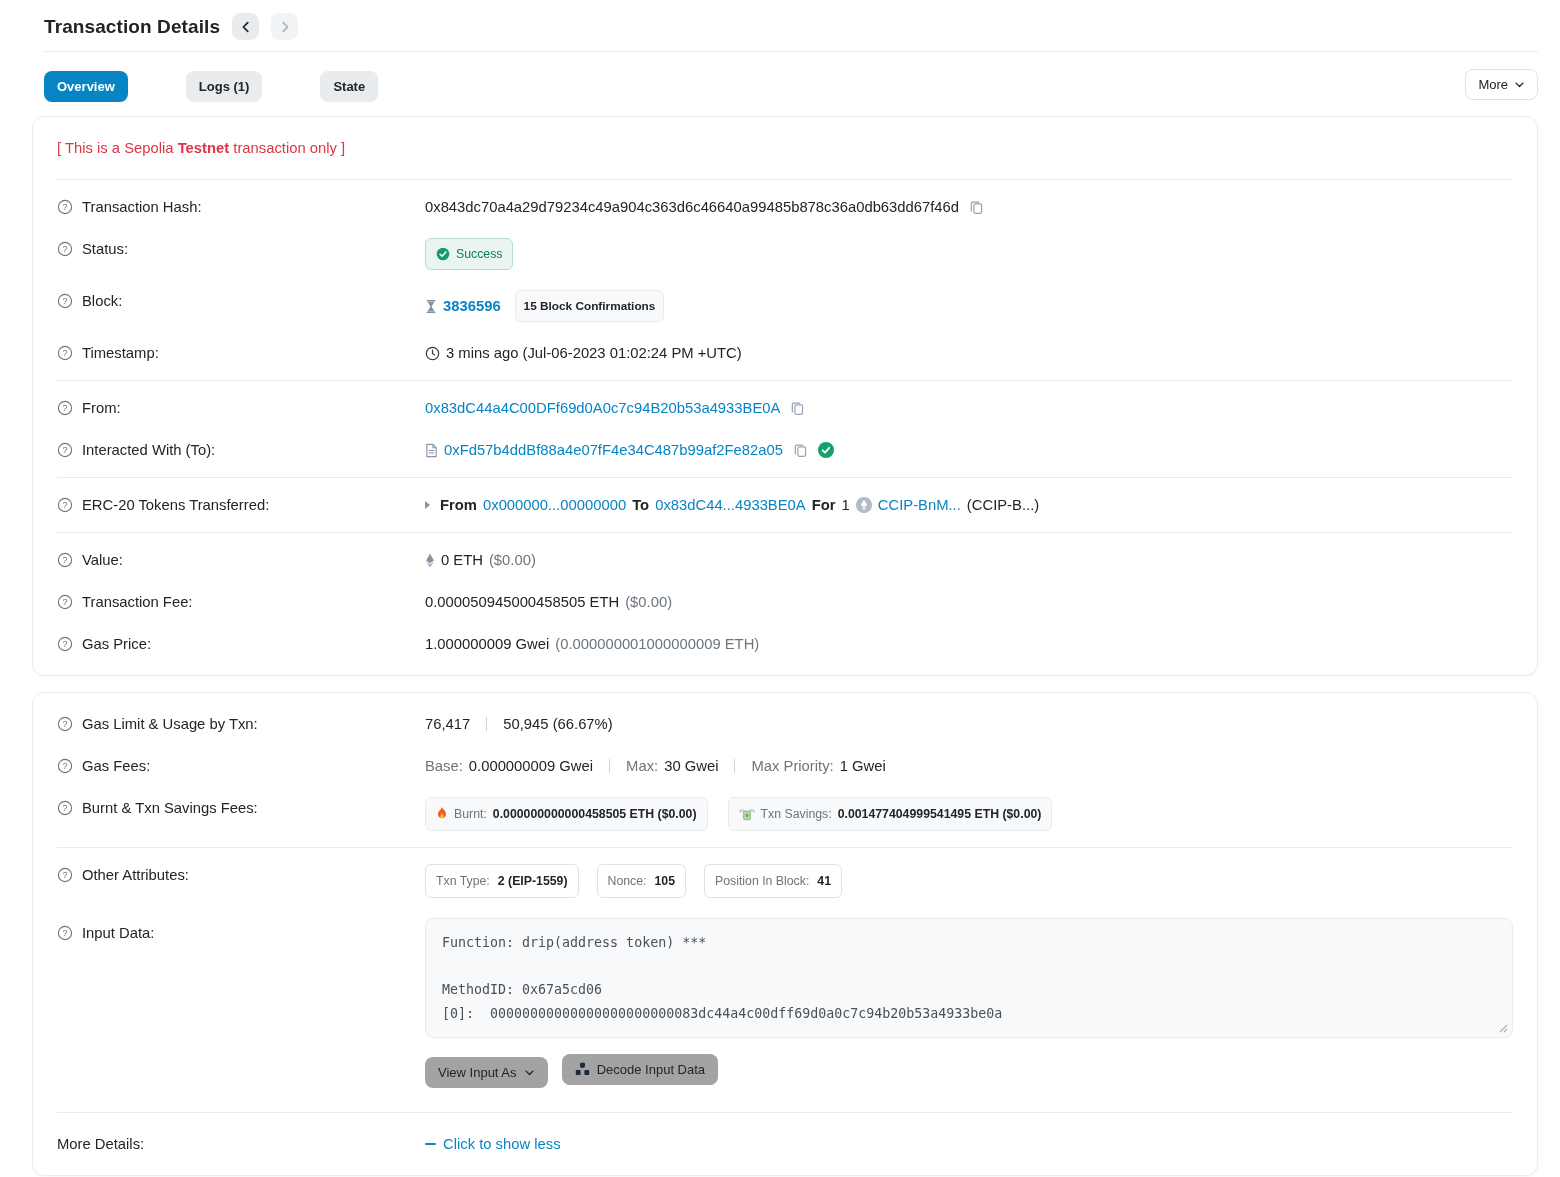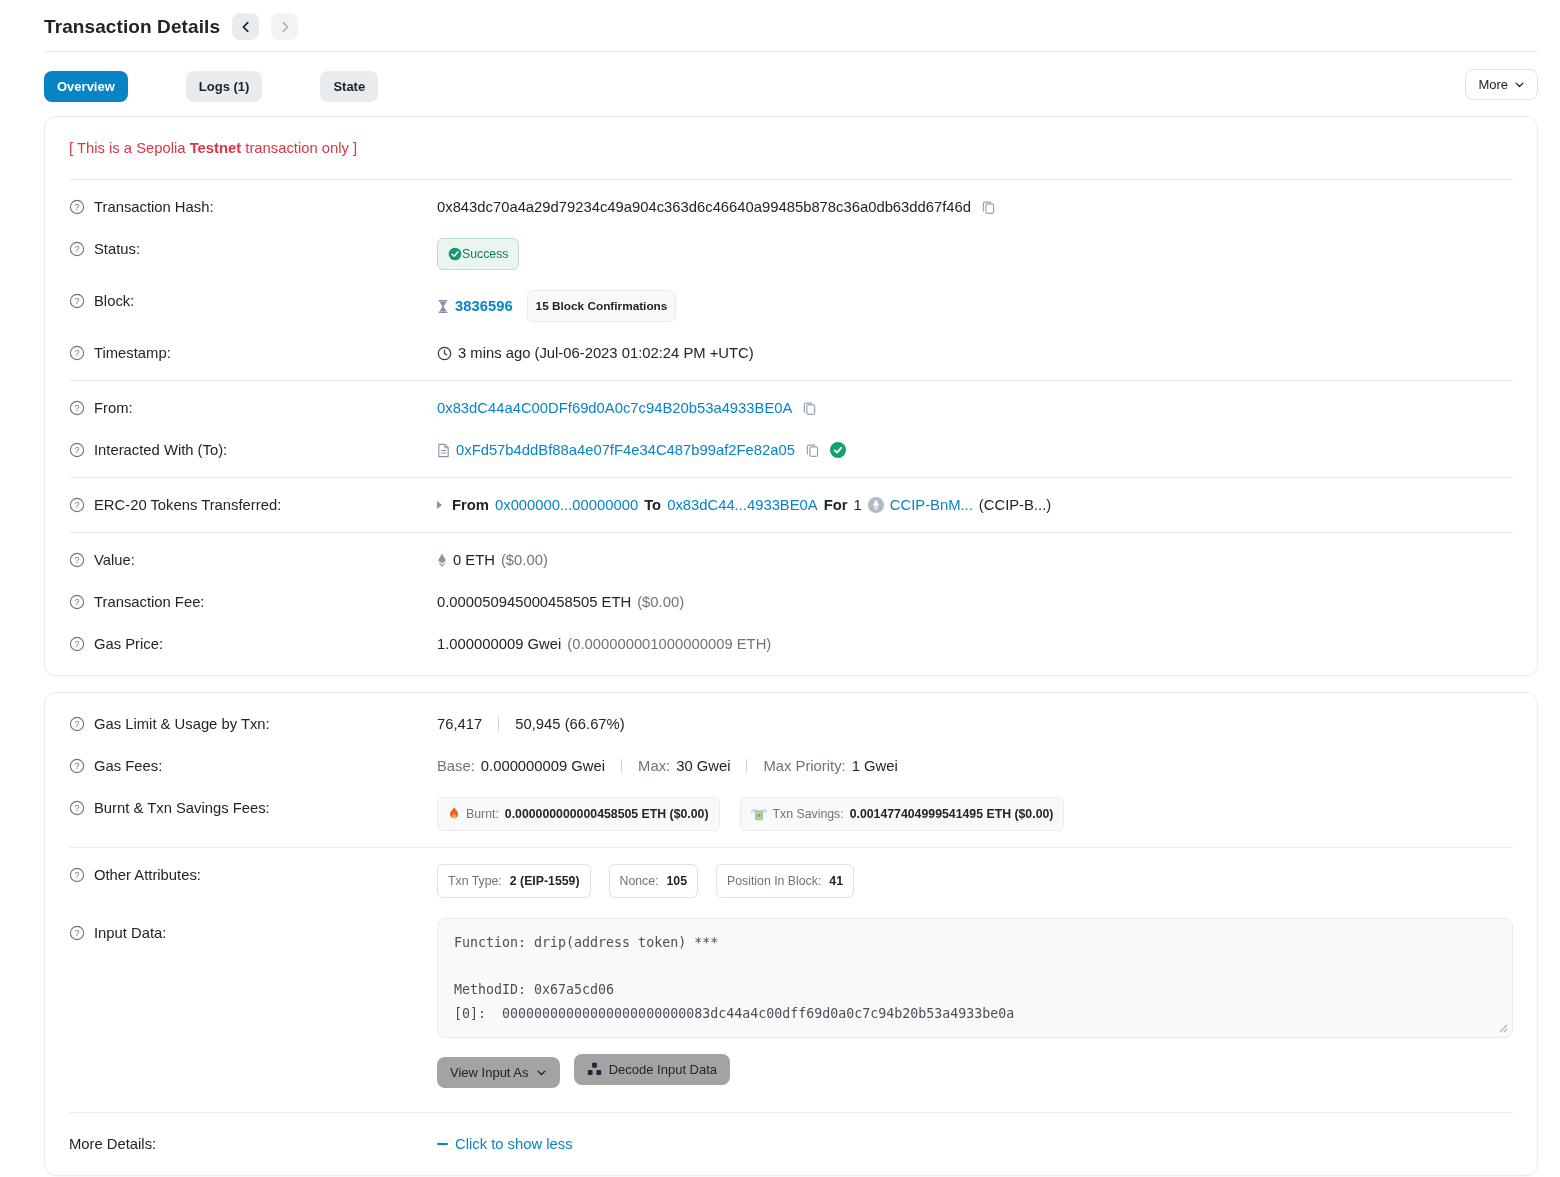--- a/index.html
+++ b/index.html
@@ -12,40 +12,40 @@
   .nav-btn.prev { background:#e9ecef; }
   .nav-btn.next { background:#f1f3f5; }
   .header-divider { border:none; border-top:1px solid #e9ecef; margin:0 22px 0 44px; }
 
   .tabs-row { display:flex; align-items:center; margin:19px 22px 14px 44px; position:relative;gap:48px; }
   .tab { border:none; border-radius:8px; padding:8px 13px; font-size:13px; font-weight:600; cursor:pointer; margin-right:10px; font-family:inherit; }
   .tab.active { background:#0784c3; color:#fff; }
   .tab.inactive { background:#e9ecef; color:#212529; }
   .more-btn { position:absolute; right:0; top:-2px; background:#fff; border:1px solid #dee2e6; border-radius:8px; padding:7px 12px; font-size:13px; font-weight:500; color:#212529; display:flex; align-items:center; gap:6px; cursor:pointer; font-family:inherit; }
 
-  .card { background:#fff; border:1px solid #e9ecef; border-radius:12px; margin:0 22px 0 44px; padding:0 24px; box-shadow:0 1px 2px rgba(33,37,41,.03); }
+  .card { background:#fff; border:1px solid #e9ecef; border-radius:12px; margin:0 22px 0 32px; padding:0 24px; box-shadow:0 1px 2px rgba(33,37,41,.03); }
   .card + .card { margin-top:16px; }
 
   .testnet-notice { padding:23px 0 17px 0; font-size:14.8px; color:#dc3545; }
   .testnet-notice b { font-weight:700; }
 
   .sec-divider { border:none; border-top:1px solid #e9ecef; margin:6px 0; }
 
   .row { display:flex; align-items:flex-start; padding:10px 0; font-size:14.8px; line-height:22px; }
   .row-label { width:368px; flex:0 0 368px; display:flex; align-items:center; gap:9px; color:#212529; }
   .row-value { flex:1; display:flex; align-items:center; flex-wrap:wrap; gap:6px; min-height:22px; }
 
   .qi { width:16px; height:16px; color:#6c757d; flex:0 0 16px; cursor:pointer; }
   .icon-inline { display:inline-flex; align-items:center; }
 
   a.lnk { color:#0784c3; text-decoration:none; cursor:pointer; }
   .muted { color:#6c757d; }
   .copy-btn { background:none; border:none; cursor:pointer; padding:0; margin-left:4px; display:inline-flex; }
 
-  .badge-success { display:inline-flex; align-items:center; background:#eaf5f0; border:1px solid #bcdcd0; color:#117a5a; border-radius:6px; padding:4px 10px; font-size:12.3px; font-weight:500; }
+  .badge-success { display:inline-flex; align-items:center; gap:6px; background:#eaf5f0; border:1px solid #bcdcd0; color:#117a5a; border-radius:6px; padding:4px 10px; font-size:12.3px; font-weight:500; }
   .badge-gray { display:inline-flex; align-items:center; background:#f8f9fa; border:1px solid #e9ecef; border-radius:6px; padding:4px 8px; font-size:11.8px; font-weight:700; color:#212529; margin-left:8px; }
   .badge-outline { display:inline-flex; align-items:center; gap:8px; background:#fff; border:1px solid #dee2e6; border-radius:6px; padding:5px 10px; font-size:12.3px; margin-right:12px; }
   .badge-outline .bl { color:#6c757d; font-weight:500; }
   .badge-outline .bv { color:#212529; font-weight:700; }
   .badge-fee { display:inline-flex; align-items:center; gap:6px; background:#f8f9fa; border:1px solid #e9ecef; border-radius:6px; padding:5px 10px; font-size:12.3px; margin-right:14px; }
   .badge-fee .bl { color:#6c757d; font-weight:500; }
   .badge-fee .bv { color:#212529; font-weight:700; }
 
   .vsep { display:inline-block; width:1px; height:14px; background:#ced4da; margin:0 10px; align-self:center; }
 

